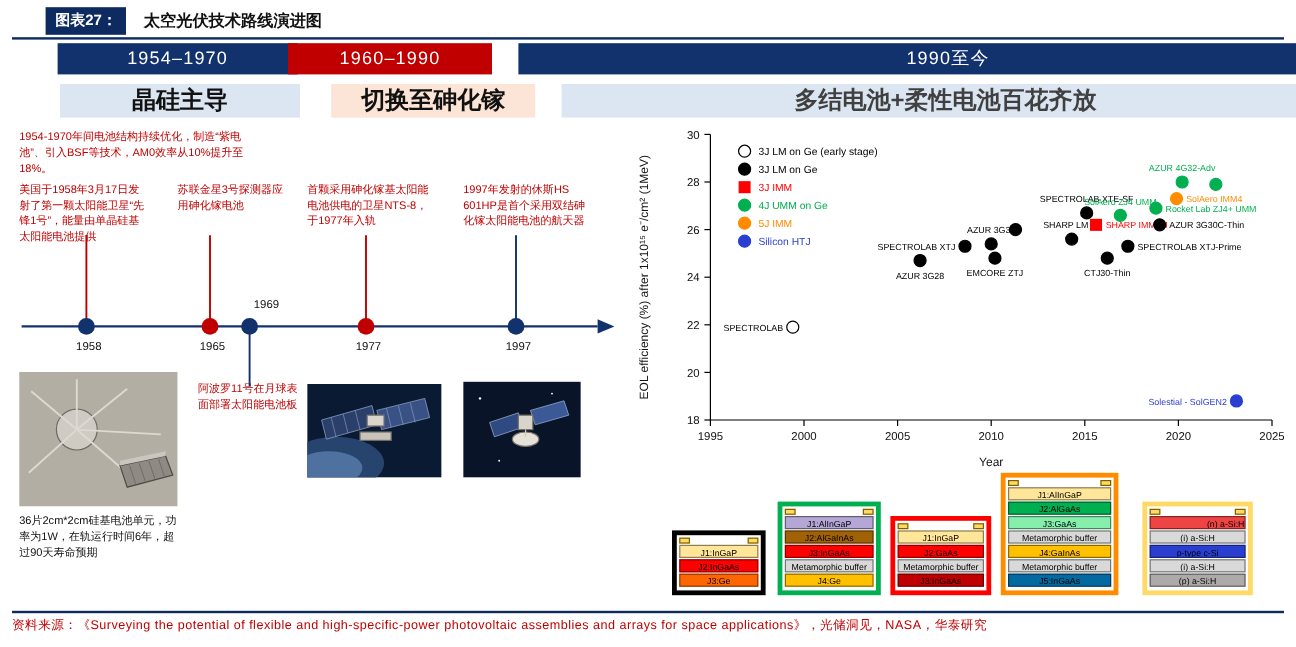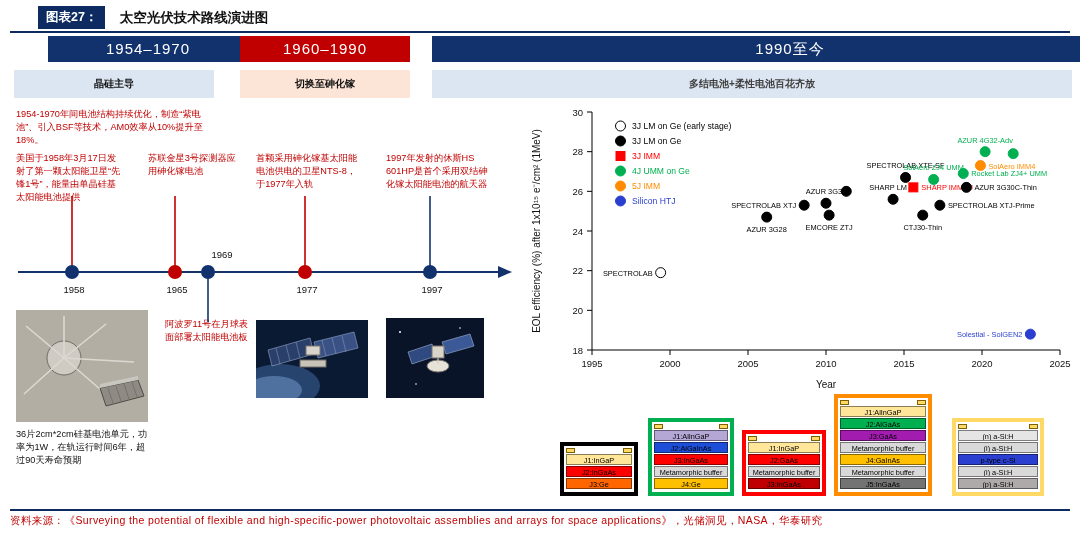--- a/index.html
+++ b/index.html
@@ -41,22 +41,22 @@
   }
   .redbar {
     position:absolute;
     background:#c00000; color:#fff;
     text-align:center; font-size:15px;
     line-height:26px; height:26px;
     letter-spacing:1px;
   }
   .subbar {
     position:absolute;
-    text-align:center; font-size:10px; font-weight:bold;
-    line-height:28px; height:28px; color:#111;
+    text-align:center; font-size:20px; font-weight:bold;
+    line-height:28px; height:28px; color:#111;margin-left:36px;
   }
   .subbar.blue { background:#dce6f2; }
   .subbar.peach { background:#fce4d6; }
   .subbar.lightblue { background:#dce6f2; color:#404040; }
   
   .note {
     position:absolute;
     font-size:9.2px; line-height:13px; color:#c00000;
   }
   
@@ -299,21 +299,21 @@
       <div class="layer" style="background: rgb(255, 230, 153);">J1:InGaP</div>
       <div class="layer" style="background: rgb(255, 0, 0);">J2:InGaAs</div>
       <div class="layer" style="background: rgb(255, 102, 0);">J3:Ge</div>
     </div>
     <div class="stackbox" style="left: 88px; width: 86px; border-color: rgb(0, 176, 80); top: 26px;">
       <div class="contact">
         <i></i>
         <i></i>
       </div>
       <div class="layer" style="background: rgb(180, 167, 214);">J1:AlInGaP</div>
-      <div class="layer" style="background: #1d4ed8;">J2:AlGaInAs</div>
+      <div class="layer" style="background: #a16207;">J2:AlGaInAs</div>
       <div class="layer" style="background: rgb(255, 0, 0);">J3:InGaAs</div>
       <div class="layer" style="background: rgb(217, 217, 217);">Metamorphic buffer</div>
       <div class="layer" style="background: rgb(255, 192, 0);">J4:Ge</div>
     </div>
     <div class="stackbox" style="left: 182px; width: 84px; border-color: rgb(255, 0, 0); top: 38px;">
       <div class="contact">
         <i></i>
         <i></i>
       </div>
       <div class="layer" style="background: rgb(255, 230, 153);">J1:InGaP</div>
@@ -321,32 +321,32 @@
       <div class="layer" style="background: rgb(217, 217, 217);">Metamorphic buffer</div>
       <div class="layer" style="background: rgb(192, 0, 0);">J3:InGaAs</div>
     </div>
     <div class="stackbox" style="left: 274px; width: 98px; border-color: rgb(255, 140, 0); top: 2px;">
       <div class="contact">
         <i></i>
         <i></i>
       </div>
       <div class="layer" style="background: rgb(255, 230, 153);">J1:AlInGaP</div>
       <div class="layer" style="background: rgb(0, 176, 80);">J2:AlGaAs</div>
-      <div class="layer" style="background: #a21caf;">J3:GaAs</div>
+      <div class="layer" style="background: #86efac;">J3:GaAs</div>
       <div class="layer" style="background: rgb(217, 217, 217);">Metamorphic buffer</div>
       <div class="layer" style="background: rgb(255, 192, 0);">J4:GaInAs</div>
       <div class="layer" style="background: rgb(217, 217, 217);">Metamorphic buffer</div>
-      <div class="layer" style="background: #737373;">J5:InGaAs</div>
+      <div class="layer" style="background: #0369a1;">J5:InGaAs</div>
     </div>
     <div class="stackbox" style="left: 392px; width: 92px; border-color: rgb(255, 217, 102); top: 26px;">
       <div class="contact">
         <i></i>
         <i></i>
       </div>
-      <div class="layer" style="background: #e5e5e5;">(n) a-Si:H</div>
+      <div class="layer" style="background: #ef4444; text-align: right;">(n) a-Si:H</div>
       <div class="layer" style="background: rgb(217, 217, 217);">(i) a-Si:H</div>
       <div class="layer" style="background: rgb(42, 63, 208);">p-type c-Si</div>
       <div class="layer" style="background: rgb(217, 217, 217);">(i) a-Si:H</div>
       <div class="layer" style="background: rgb(174, 170, 170);">(p) a-Si:H</div>
     </div>
   </div>
 
 <div id="footerRule"></div>
 <div id="footer">
   <span>资料来源：</span><span class="src">《Surveying the potential of flexible and high-specific-power photovoltaic assemblies and arrays for space applications》，光储洞见，NASA，华泰研究</span>

